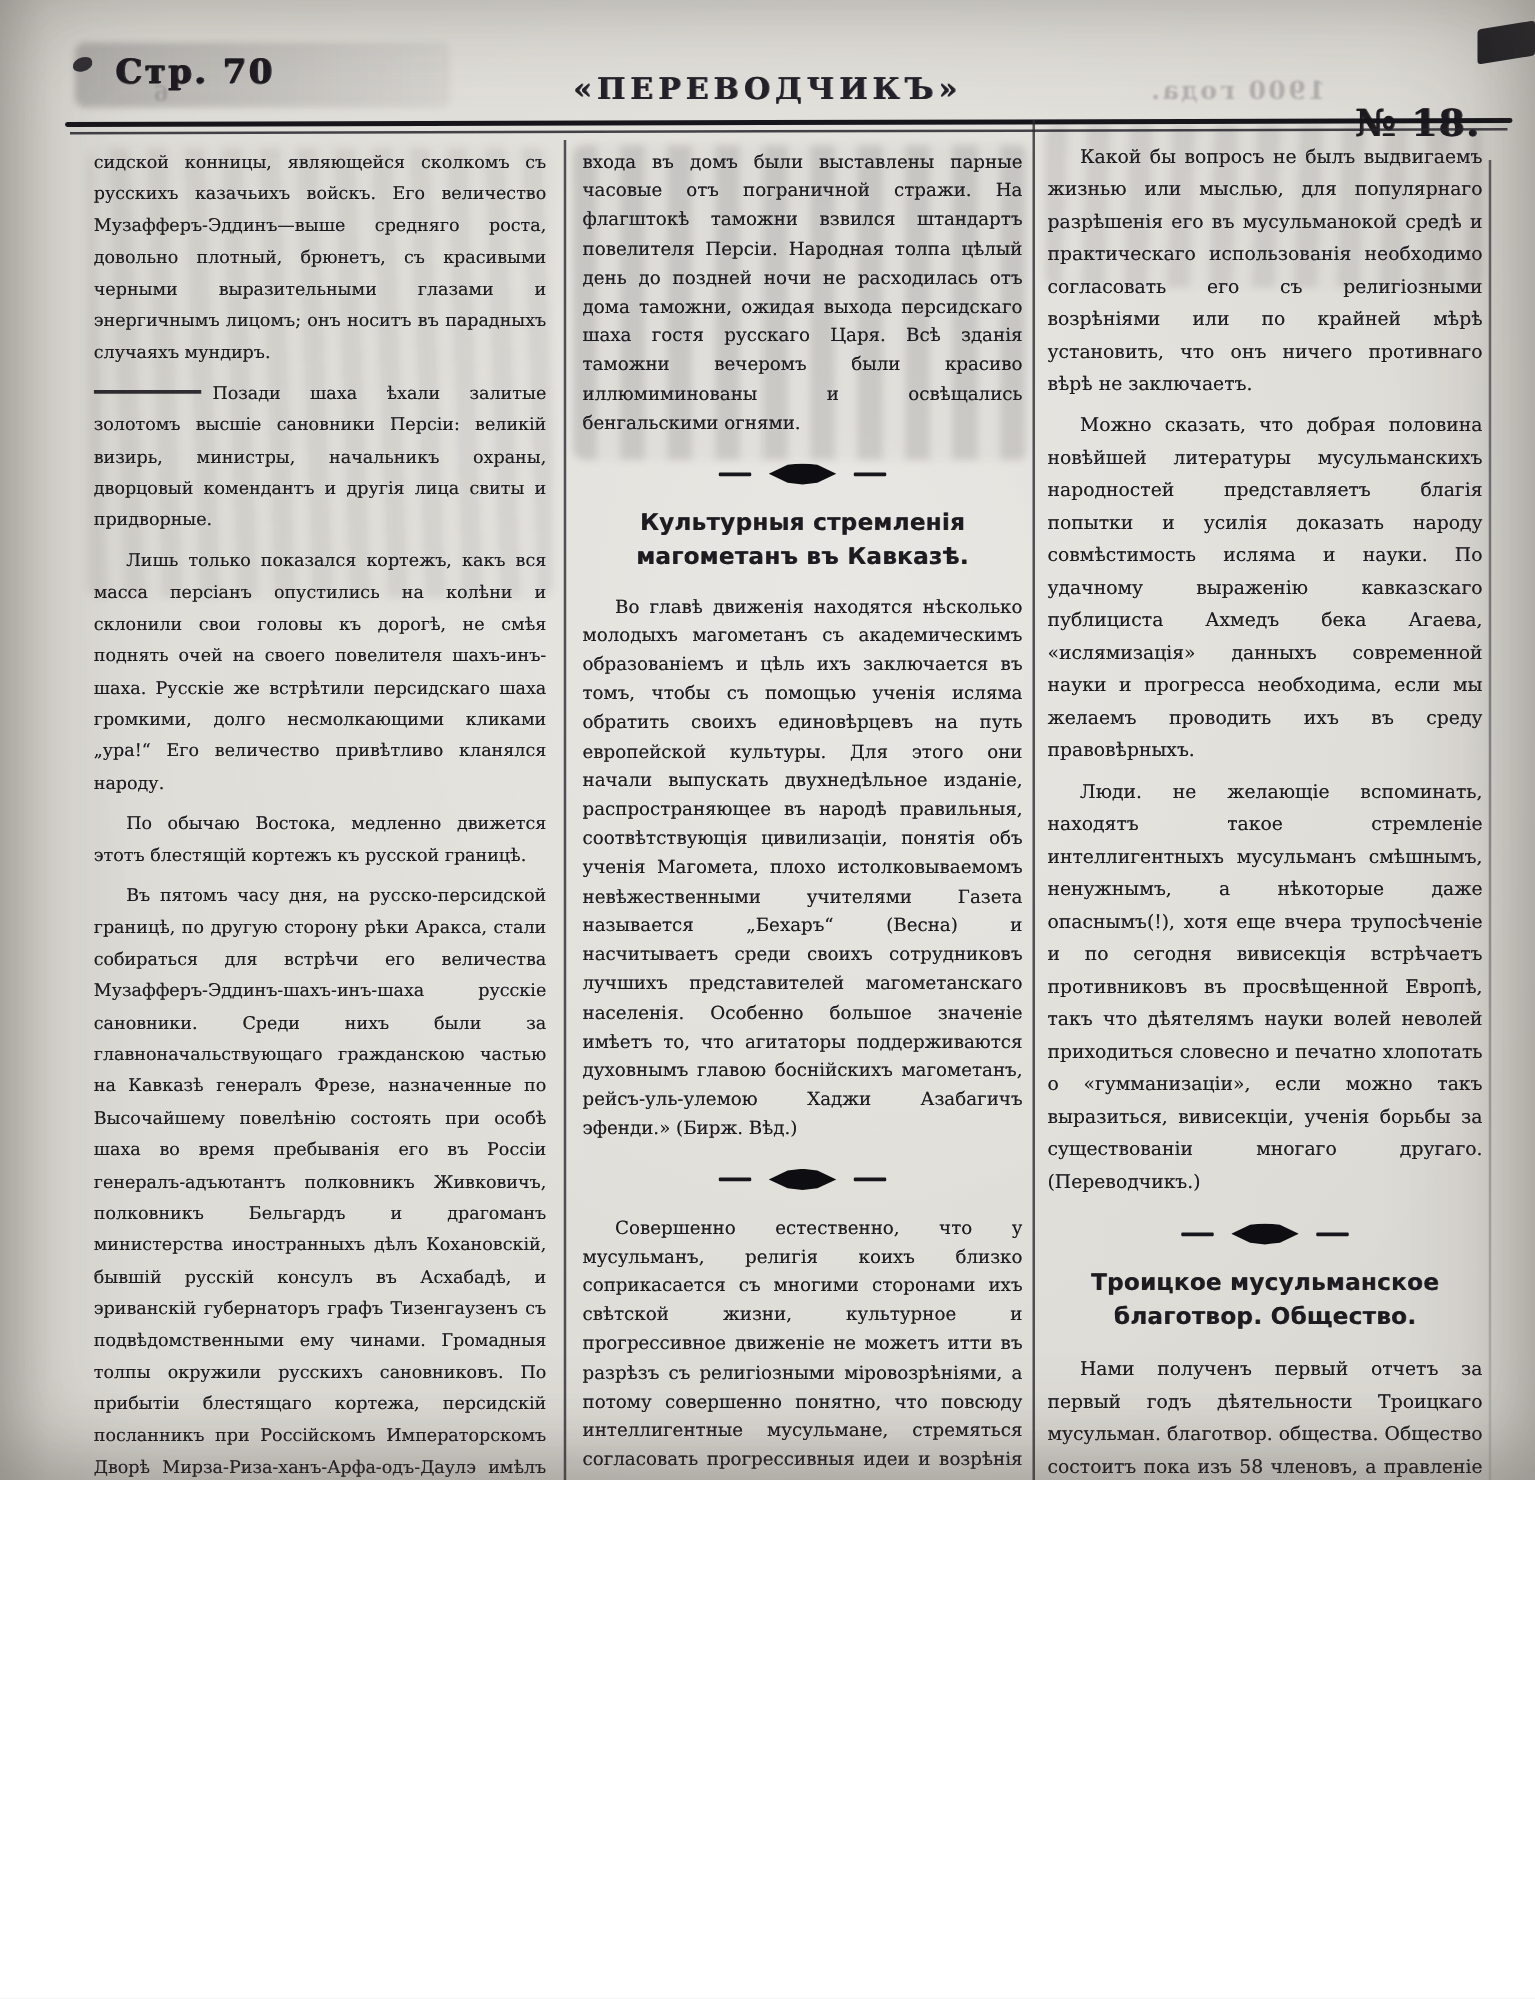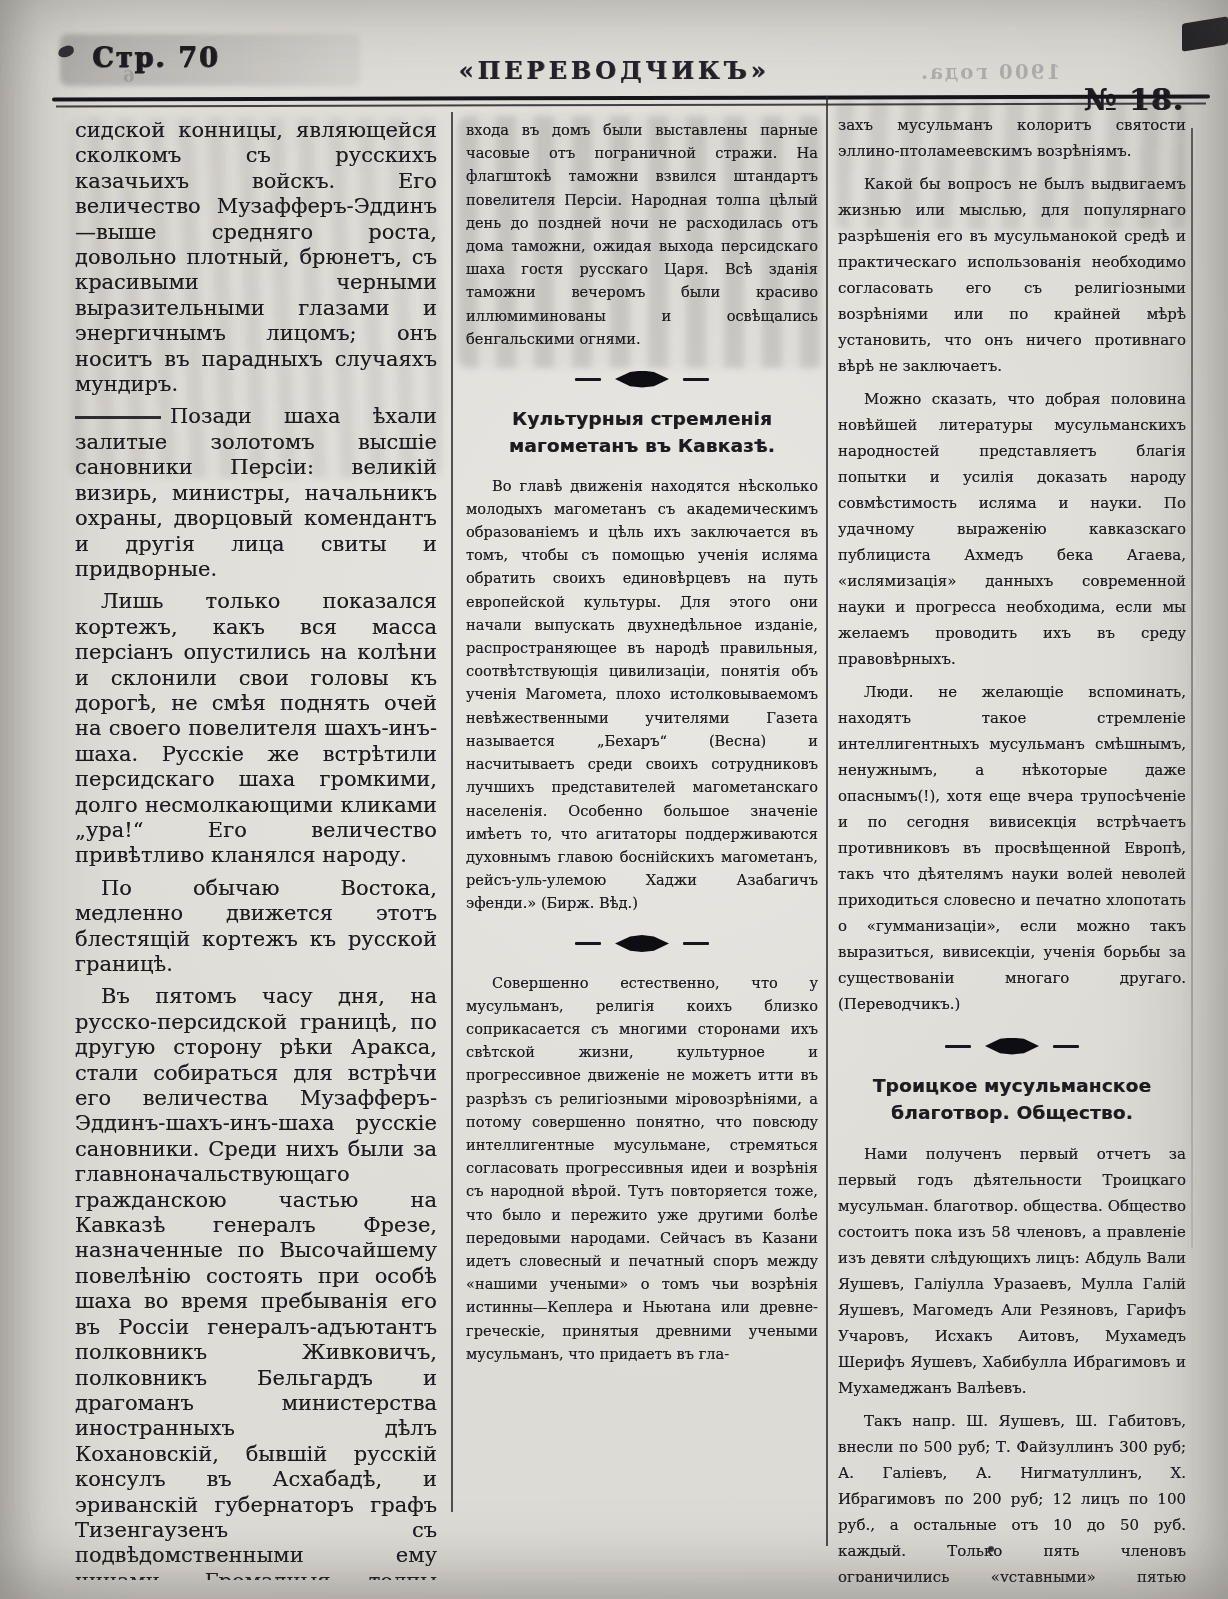--- a/index.html
+++ b/index.html
@@ -1,18 +1,18 @@
 <!DOCTYPE html>
 <html lang="ru"><head>
 <meta charset="utf-8">
 <style>
   html,body{margin:0;padding:0;}
   #page{
     position:relative;
-    width:1228px;height:1599px;
+    width:1228px;height:1184px;
     background:
       radial-gradient(ellipse 900px 1100px at 55% 40%, rgba(255,255,255,.35), rgba(255,255,255,0) 70%),
       linear-gradient(90deg, #c9c7c1 0px, #d8d6d0 40px, #dedcd6 140px, #dcdad4 1100px, #d2d0ca 1228px),
       #d8d6d0;
     overflow:hidden;
     font-family:"DejaVu Serif", serif;
     color:#1d1b20;
   }
   #page::after{ 
     content:""; position:absolute; inset:0; pointer-events:none;
@@ -55,21 +55,21 @@
     background:repeating-linear-gradient(88deg, rgba(30,27,35,.10) 0 16px, rgba(30,27,35,.02) 16px 30px);
     filter:blur(3px); opacity:.75;}
   .smudge-header{left:60px; top:34px; width:300px; height:52px;
     background:linear-gradient(90deg, rgba(35,32,40,.22), rgba(35,32,40,.05));
     filter:blur(2.5px); border-radius:8px;}
   .smudge-col3{left:836px; top:100px; width:350px; height:130px; border-radius:10px;
     background:repeating-linear-gradient(92deg, rgba(30,27,35,.12) 0 18px, rgba(30,27,35,.02) 18px 34px);
     filter:blur(3px); opacity:.8;}
   
   .col{position:absolute; overflow:hidden; text-align:justify;}
-  .col-0{left:75px;  top:118px; width:362px; height:1462px; font-size:21px; line-height:25.4px;}
+  .col-0{left:75px;  top:118px; width:362px; height:1462px; font-size:14px; line-height:25.4px;}
   .col-1x{left:466px; top:118px; width:352px; height:1464px; font-size:14.6px; line-height:23.2px;}
   .col-2x{left:838px; top:112px; width:348px; height:1470px; font-size:15px;   line-height:26px;}
   .para{margin:0 0 7px; text-indent:26px;
     text-shadow:0 0 .5px rgba(25,22,28,.55);}
   .para.cont{text-indent:0;}
   .para.dashlead{text-indent:0;}
   .para.dashlead::before{content:""; display:inline-block; width:86px; height:3px;
     background:#1d1b20; margin-right:9px; vertical-align:4px; opacity:.9;}
   .headline{font-family:"DejaVu Sans", sans-serif; font-weight:bold; text-align:center;
     font-size:18.5px; line-height:1.45; margin:12px 6px 14px; letter-spacing:.2px;
@@ -123,21 +123,20 @@
       <h2 class="headline">Культурныя стремленія магометанъ въ Кавказѣ.</h2>
       <p class="para">Во главѣ движенія находятся нѣсколько молодыхъ магометанъ съ академическимъ образованіемъ и цѣль ихъ заключается въ томъ, чтобы съ помощью ученія исляма обратить своихъ единовѣрцевъ на путь европейской культуры. Для этого они начали выпускать двухнедѣльное изданіе, распространяющее въ народѣ правильныя, соотвѣтствующія цивилизаціи, понятія объ ученія Магомета, плохо истолковываемомъ невѣжественными учителями Газета называется „Бехаръ“ (Весна) и насчитываетъ среди своихъ сотрудниковъ лучшихъ представителей магометанскаго населенія. Особенно большое значеніе имѣетъ то, что агитаторы поддерживаются духовнымъ главою боснійскихъ магометанъ, рейсъ-уль-улемою Хаджи Азабагичъ эфенди.» (Бирж. Вѣд.)</p>
       <div class="divider">
         <span class="dash"></span>
         <span class="gem"></span>
         <span class="dash"></span>
       </div>
       <p class="para">Совершенно естественно, что у мусульманъ, религія коихъ близко соприкасается съ многими сторонами ихъ свѣтской жизни, культурное и прогрессивное движеніе не можетъ итти въ разрѣзъ съ религіозными міровозрѣніями, а потому совершенно понятно, что повсюду интеллигентные мусульмане, стремяться согласовать прогрессивныя идеи и возрѣнія съ народной вѣрой. Тутъ повторяется тоже, что было и пережито уже другими болѣе передовыми народами. Сейчасъ въ Казани идетъ словесный и печатный споръ между «нашими учеными» о томъ чьи возрѣнія истинны—Кеплера и Ньютана или древне-греческіе, принятыя древними учеными мусульманъ, что придаетъ въ гла-</p>
     </div>
   <div class="col col-2x">
-      <p class="para cont">захъ мусульманъ колоритъ святости эллино-птоламеевскимъ возрѣніямъ.</p>
       <p class="para">Какой бы вопросъ не былъ выдвигаемъ жизнью или мыслью, для популярнаго разрѣшенія его въ мусульманокой средѣ и практическаго использованія необходимо согласовать его съ религіозными возрѣніями или по крайней мѣрѣ установить, что онъ ничего противнаго вѣрѣ не заключаетъ.</p>
       <p class="para">Можно сказать, что добрая половина новѣйшей литературы мусульманскихъ народностей представляетъ благія попытки и усилія доказать народу совмѣстимость исляма и науки. По удачному выраженію кавказскаго публициста Ахмедъ бека Агаева, «ислямизація» данныхъ современной науки и прогресса необходима, если мы желаемъ проводить ихъ въ среду правовѣрныхъ.</p>
       <p class="para">Люди. не желающіе вспоминать, находятъ такое стремленіе интеллигентныхъ мусульманъ смѣшнымъ, ненужнымъ, а нѣкоторые даже опаснымъ(!), хотя еще вчера трупосѣченіе и по сегодня вивисекція встрѣчаетъ противниковъ въ просвѣщенной Европѣ, такъ что дѣятелямъ науки волей неволей приходиться словесно и печатно хлопотать о «гумманизаціи», если можно такъ выразиться, вивисекціи, ученія борьбы за существованіи многаго другаго. (Переводчикъ.)</p>
       <div class="divider">
         <span class="dash"></span>
         <span class="gem"></span>
         <span class="dash"></span>
       </div>
       <h2 class="headline">Троицкое мусульманское благотвор. Общество.</h2>
       <p class="para">Нами полученъ первый отчетъ за первый годъ дѣятельности Троицкаго мусульман. благотвор. общества. Общество состоитъ пока изъ 58 членовъ, а правленіе изъ девяти слѣдующихъ лицъ: Абдуль Вали Яушевъ, Галіулла Уразаевъ, Мулла Галій Яушевъ, Магомедъ Али Резяновъ, Гарифъ Учаровъ, Исхакъ Аитовъ, Мухамедъ Шерифъ Яушевъ, Хабибулла Ибрагимовъ и Мухамеджанъ Валѣевъ.</p>

